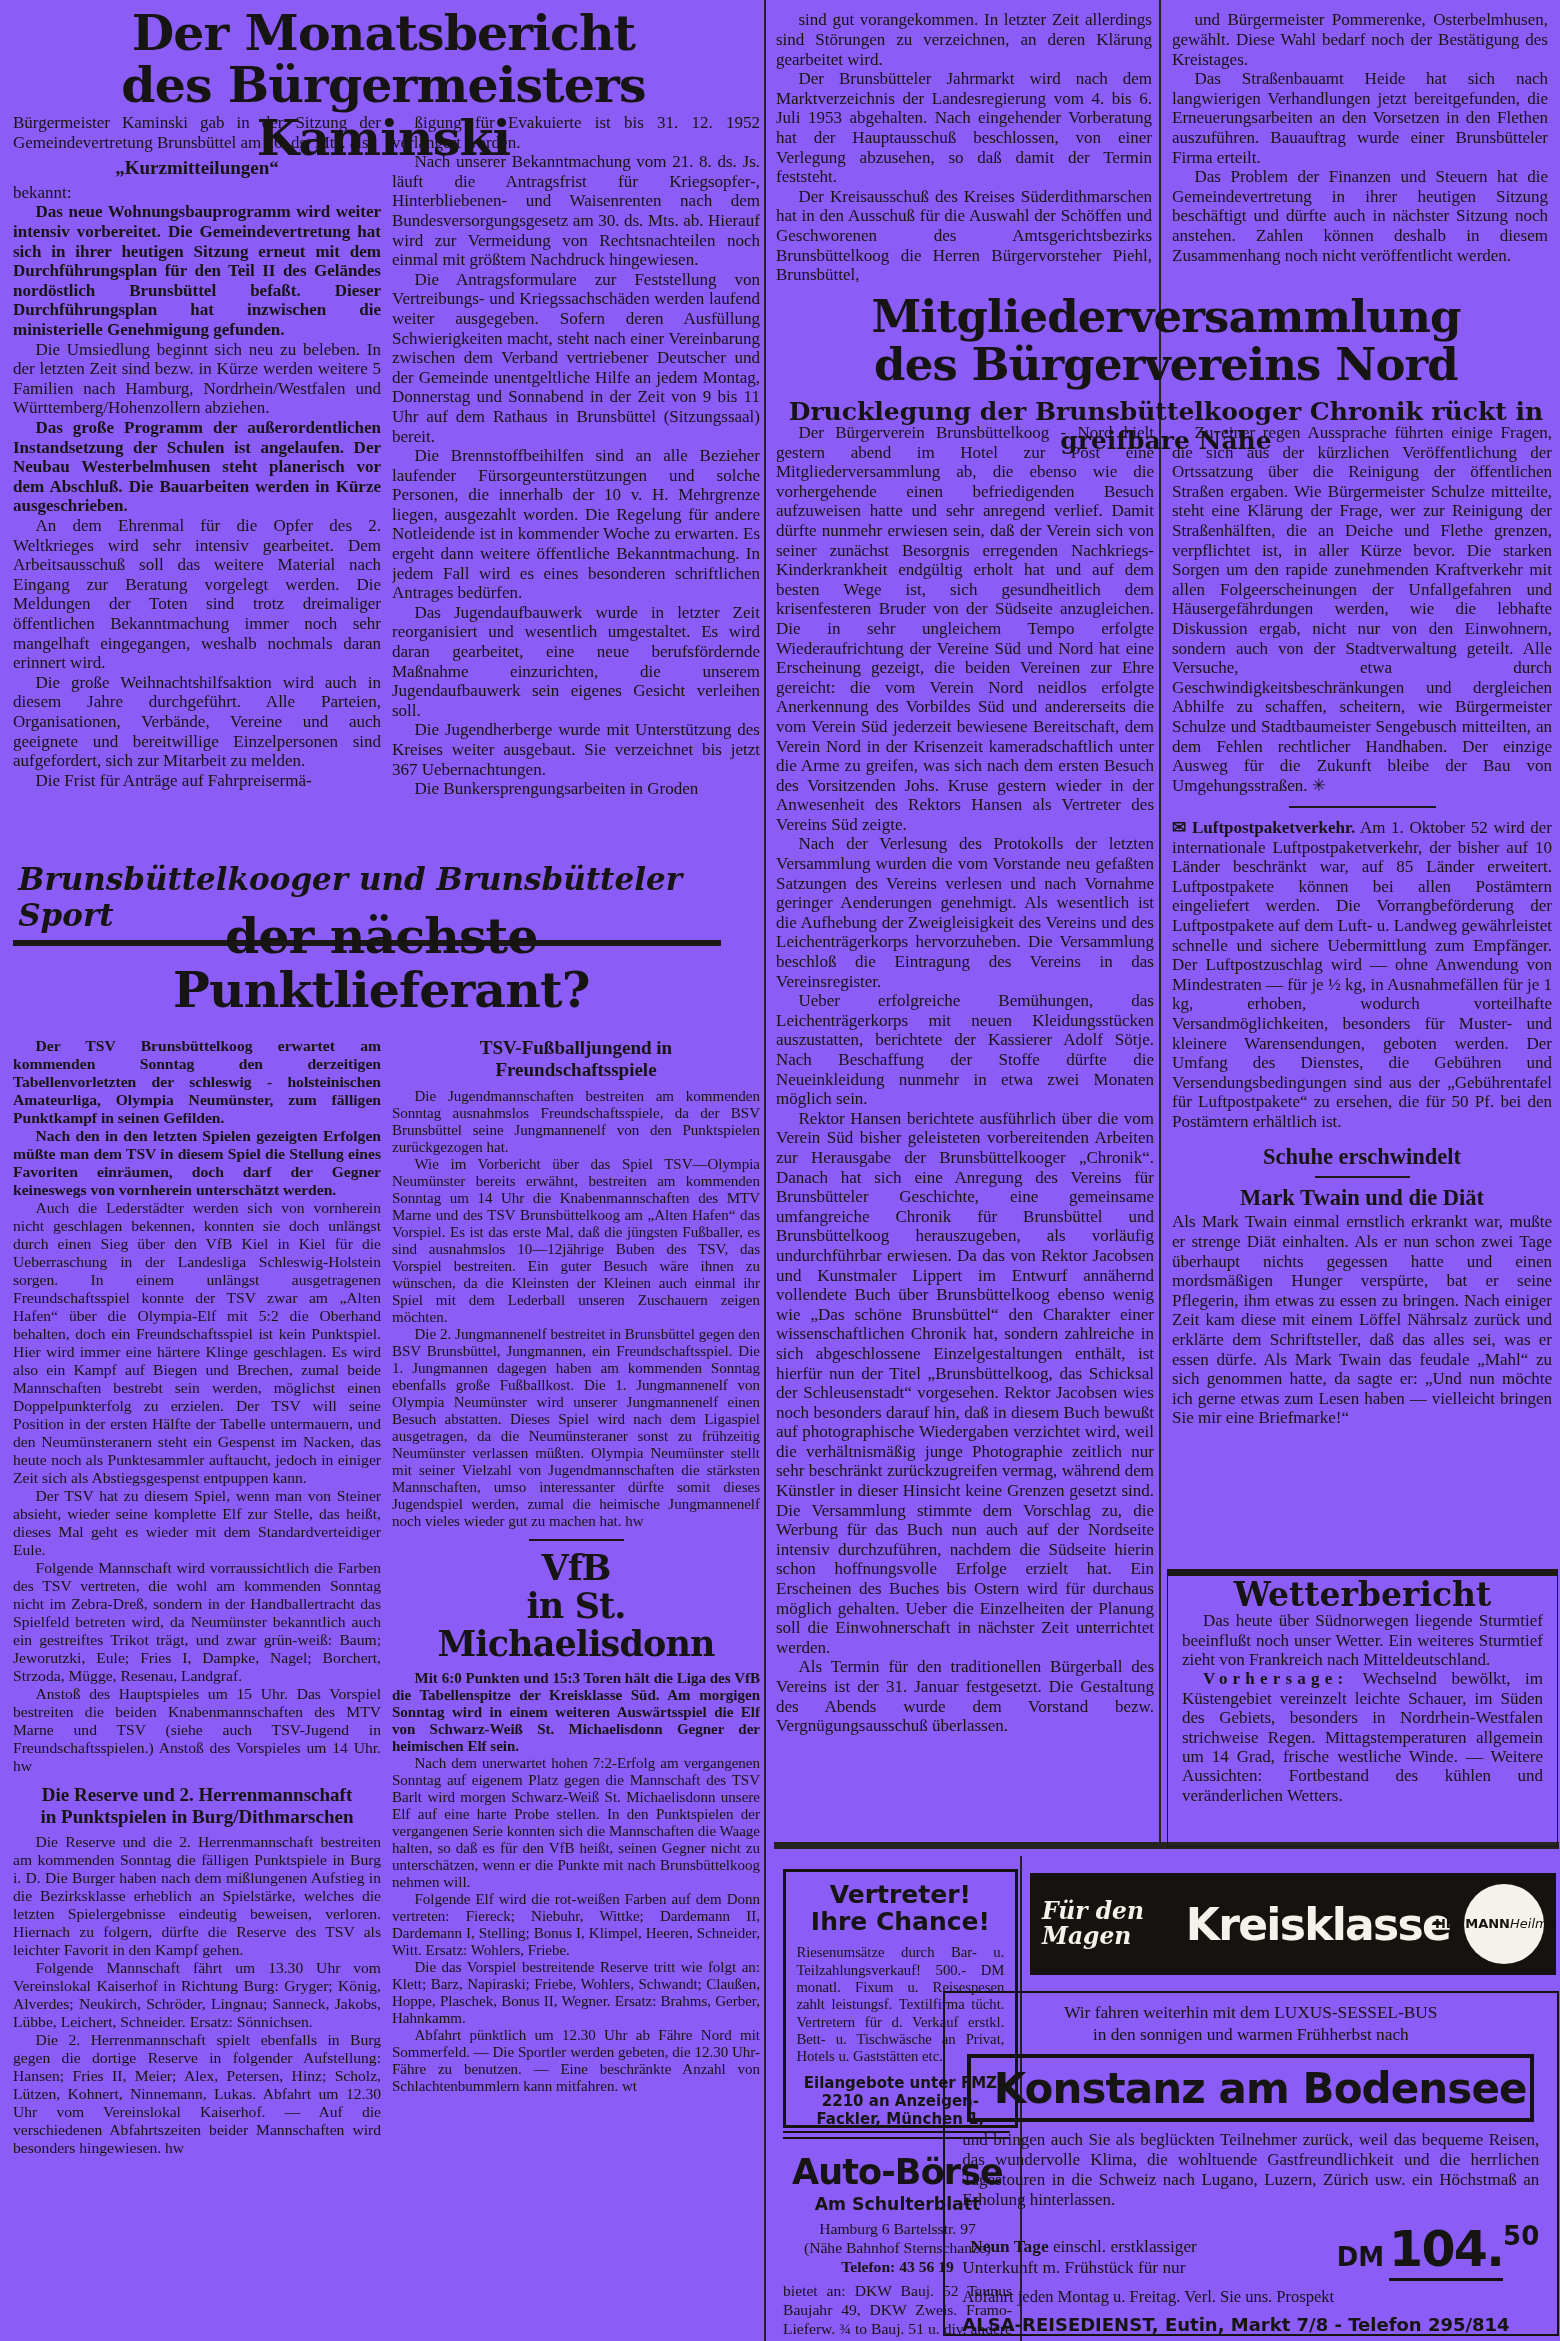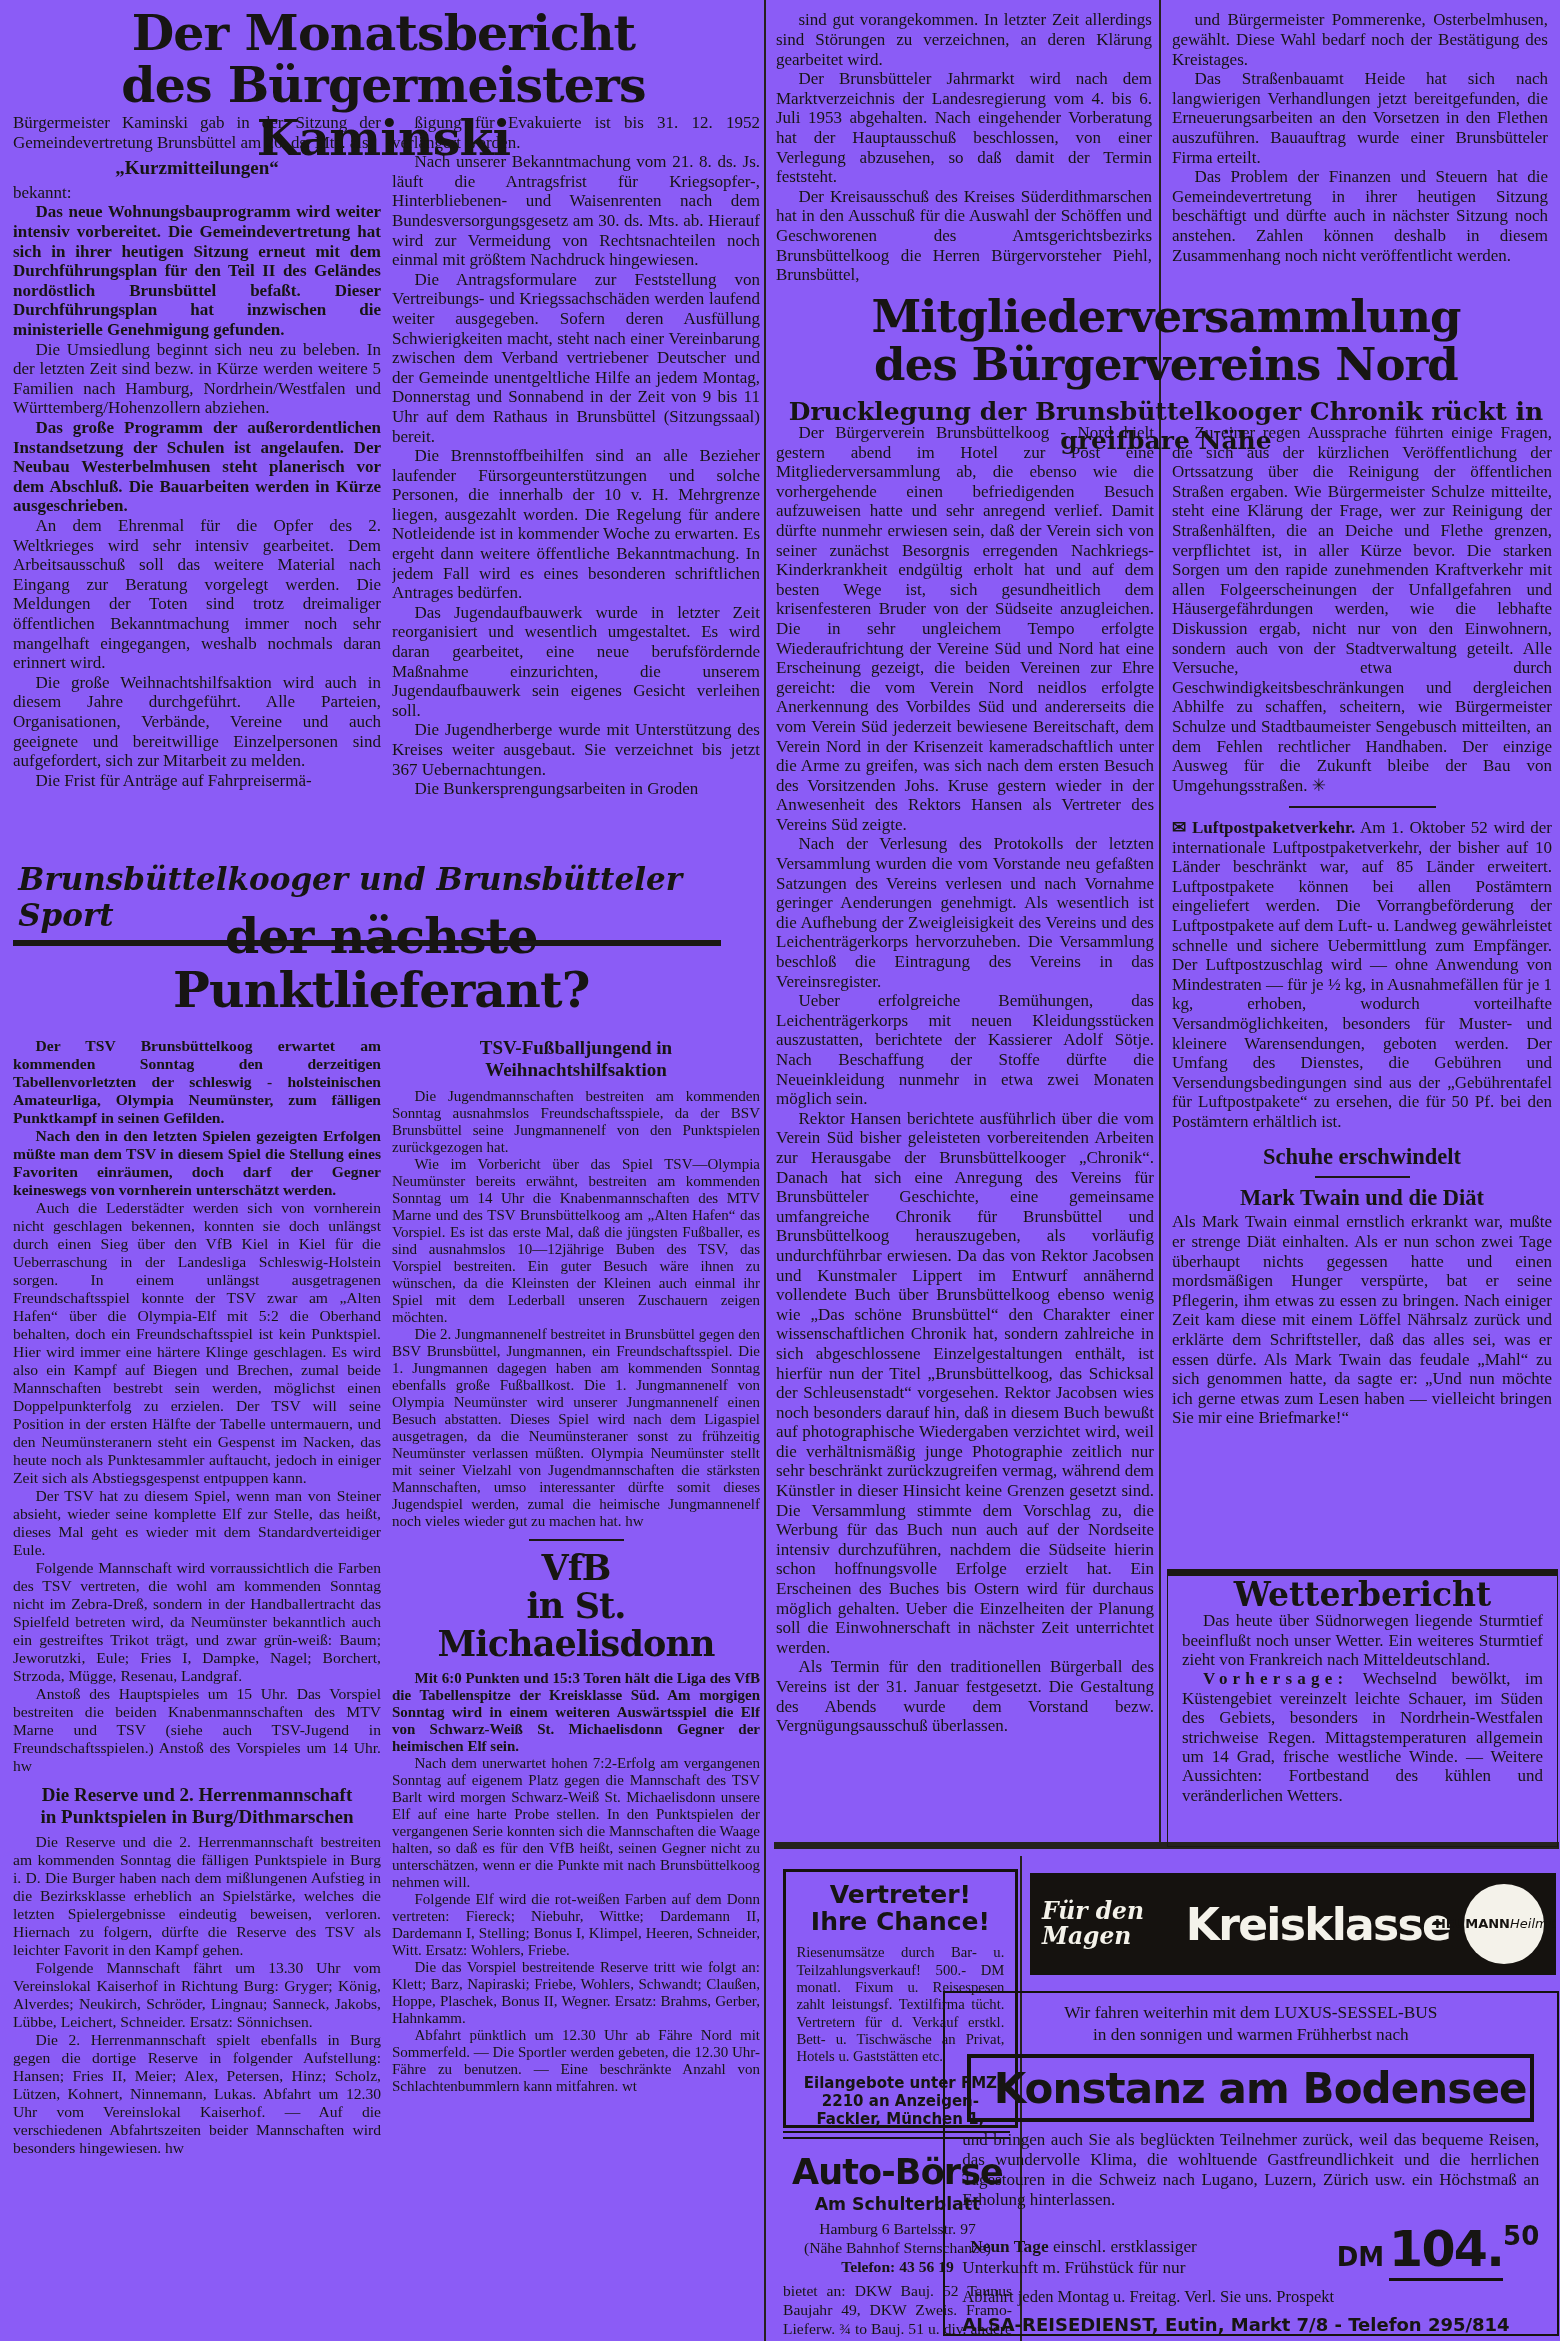--- a/index.html
+++ b/index.html
@@ -185,21 +185,21 @@
       </div>
     <div class="subhead" style="width:88%;margin:8.7px auto 5.2px">Die Reserve und 2. Herrenmannschaft in Punktspielen in Burg/Dithmarschen</div>
     <div>
         <p>Die Reserve und die 2. Herrenmannschaft bestreiten am kommenden Sonntag die fälligen Punktspiele in Burg i. D. Die Burger haben nach dem mißlungenen Aufstieg in die Bezirksklasse erheblich an Spielstärke, welches die letzten Spielergebnisse eindeutig beweisen, verloren. Hiernach zu folgern, dürfte die Reserve des TSV als leichter Favorit in den Kampf gehen.</p>
         <p>Folgende Mannschaft fährt um 13.30 Uhr vom Vereinslokal Kaiserhof in Richtung Burg: Gryger; König, Alverdes; Neukirch, Schröder, Lingnau; Sanneck, Jakobs, Lübbe, Leichert, Schneider. Ersatz: Sönnichsen.</p>
         <p>Die 2. Herrenmannschaft spielt ebenfalls in Burg gegen die dortige Reserve in folgender Aufstellung: Hansen; Fries II, Meier; Alex, Petersen, Hinz; Scholz, Lützen, Kohnert, Ninnemann, Lukas. Abfahrt um 12.30 Uhr vom Vereinslokal Kaiserhof. — Auf die verschiedenen Abfahrtszeiten beider Mannschaften wird besonders hingewiesen.   hw</p>
       </div>
   </section>
 
   <section class="col sport2" style="left:392px;top:1037px;width:368px;max-height:1302px">
-    <div class="subhead" style="width:80%;margin:0 auto 7px">TSV-Fußballjungend in Weihnachtshilfsaktion</div>
+    <div class="subhead" style="width:80%;margin:0 auto 7px">TSV-Fußballjungend in Freundschaftsspiele</div>
     <div>
         <p>Die Jugendmannschaften bestreiten am kommenden Sonntag ausnahmslos Freundschaftsspiele, da der BSV Brunsbüttel seine Jungmannenelf von den Punktspielen zurückgezogen hat.</p>
         <p>Wie im Vorbericht über das Spiel TSV—Olympia Neumünster bereits erwähnt, bestreiten am kommenden Sonntag um 14 Uhr die Knabenmannschaften des MTV Marne und des TSV Brunsbüttelkoog am „Alten Hafen“ das Vorspiel. Es ist das erste Mal, daß die jüngsten Fußballer, es sind ausnahmslos 10—12jährige Buben des TSV, das Vorspiel bestreiten. Ein guter Besuch wäre ihnen zu wünschen, da die Kleinsten der Kleinen auch einmal ihr Spiel mit dem Lederball unseren Zuschauern zeigen möchten.</p>
         <p>Die 2. Jungmannenelf bestreitet in Brunsbüttel gegen den BSV Brunsbüttel, Jungmannen, ein Freundschaftsspiel. Die 1. Jungmannen dagegen haben am kommenden Sonntag ebenfalls große Fußballkost. Die 1. Jungmannenelf von Olympia Neumünster wird unserer Jungmannenelf einen Besuch abstatten. Dieses Spiel wird nach dem Ligaspiel ausgetragen, da die Neumünsteraner sonst zu frühzeitig Neumünster verlassen müßten. Olympia Neumünster stellt mit seiner Vielzahl von Jugendmannschaften die stärksten Mannschaften, umso interessanter dürfte somit dieses Jugendspiel werden, zumal die heimische Jungmannenelf noch vieles wieder gut zu machen hat.   hw</p>
       </div>
     <hr class="sepsmall">
     <div class="vfb-title">
       <div>VfB</div>
       <div>in St. Michaelisdonn</div>
     </div>

